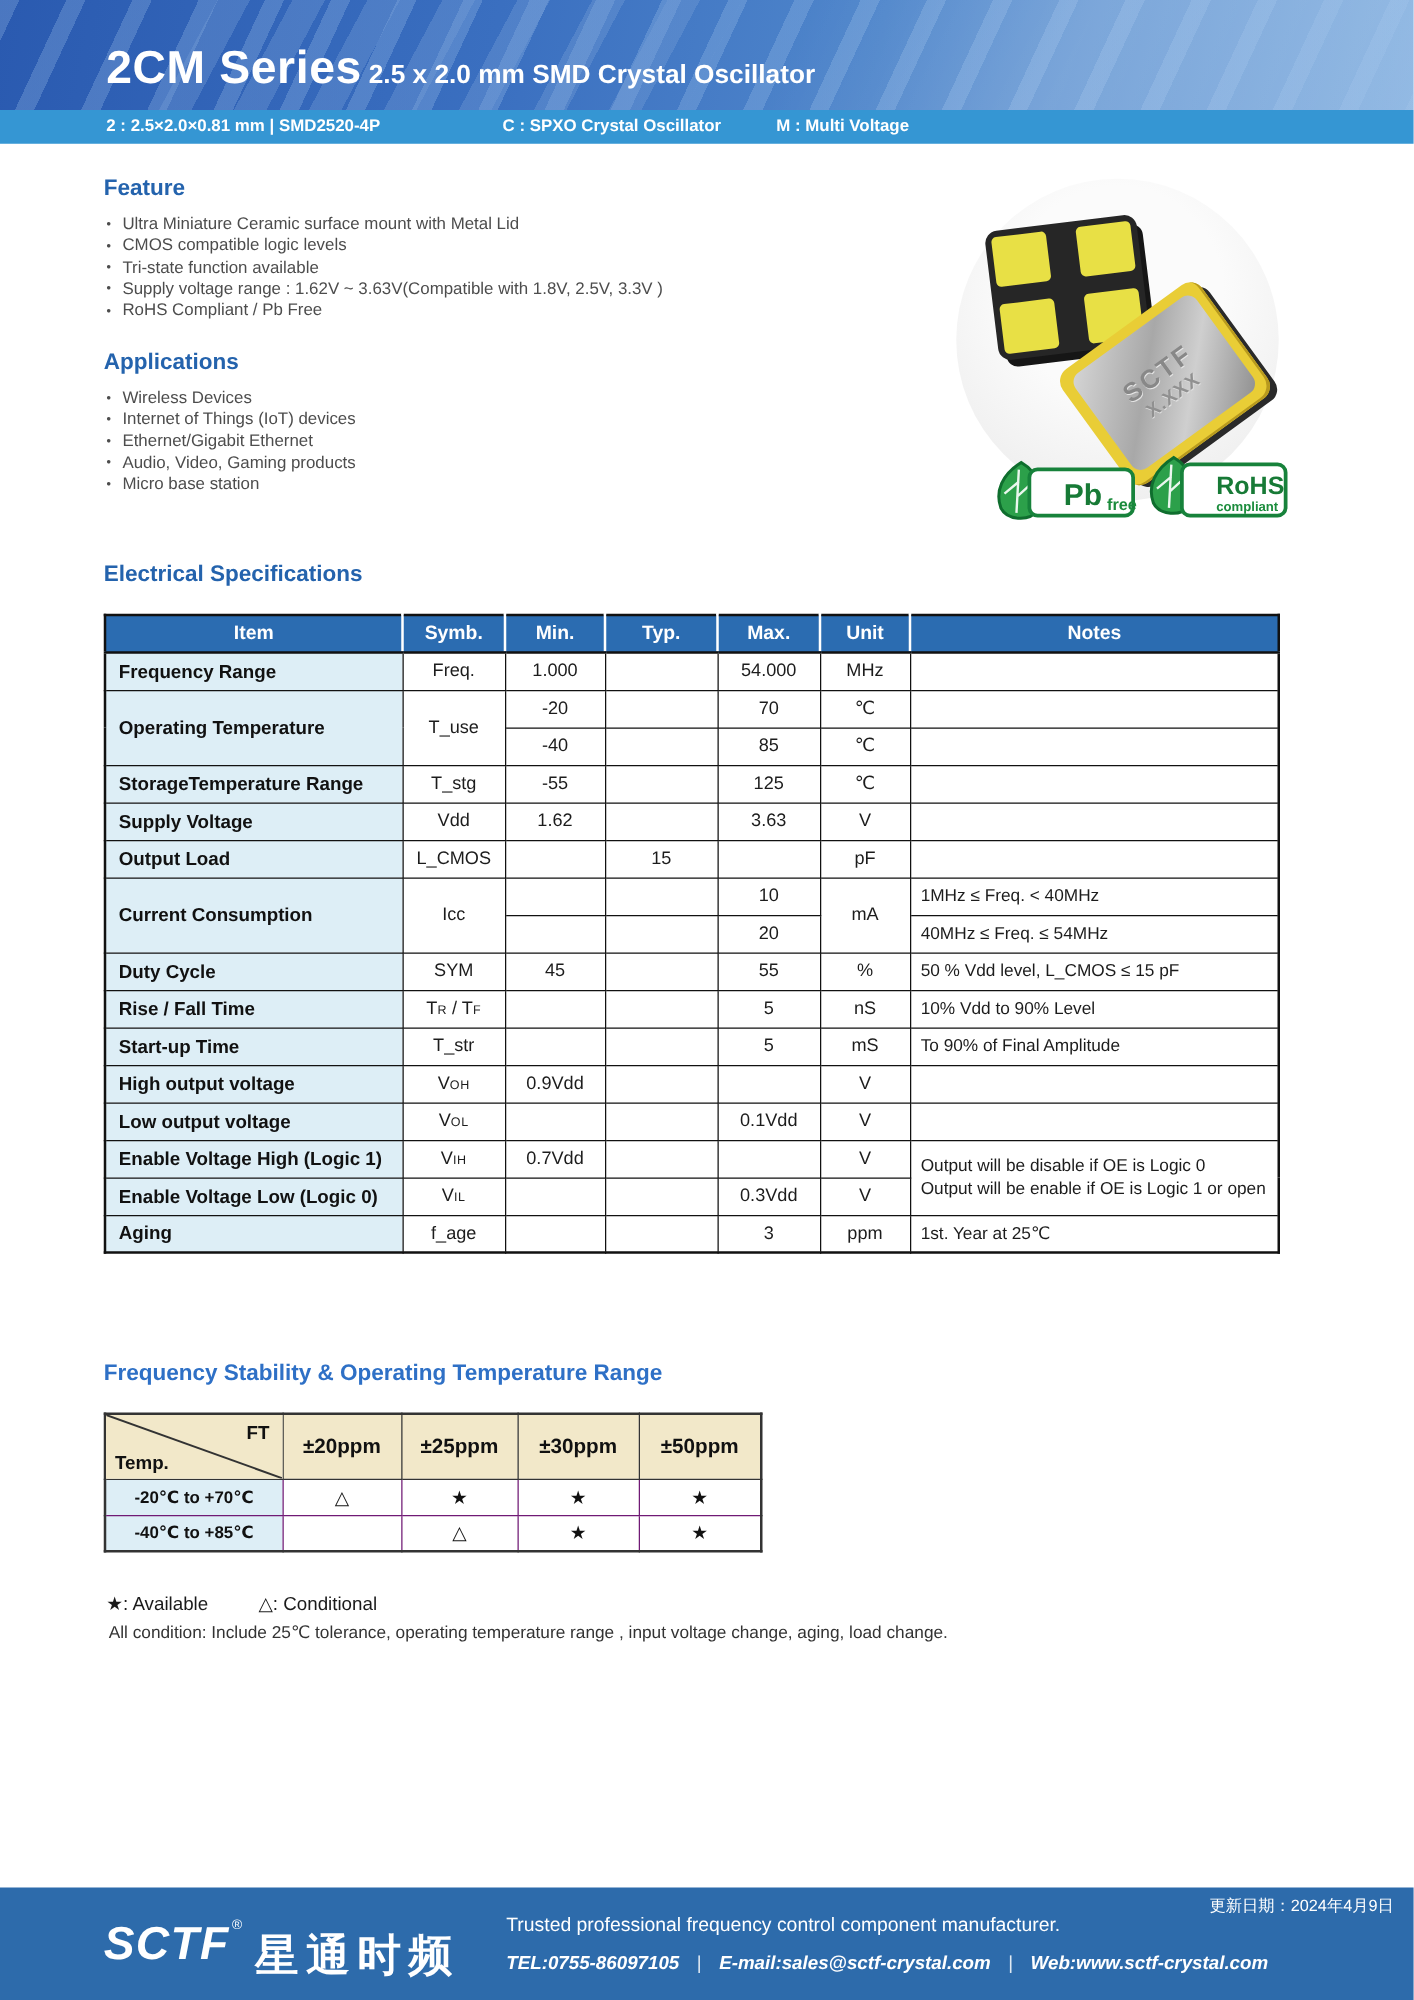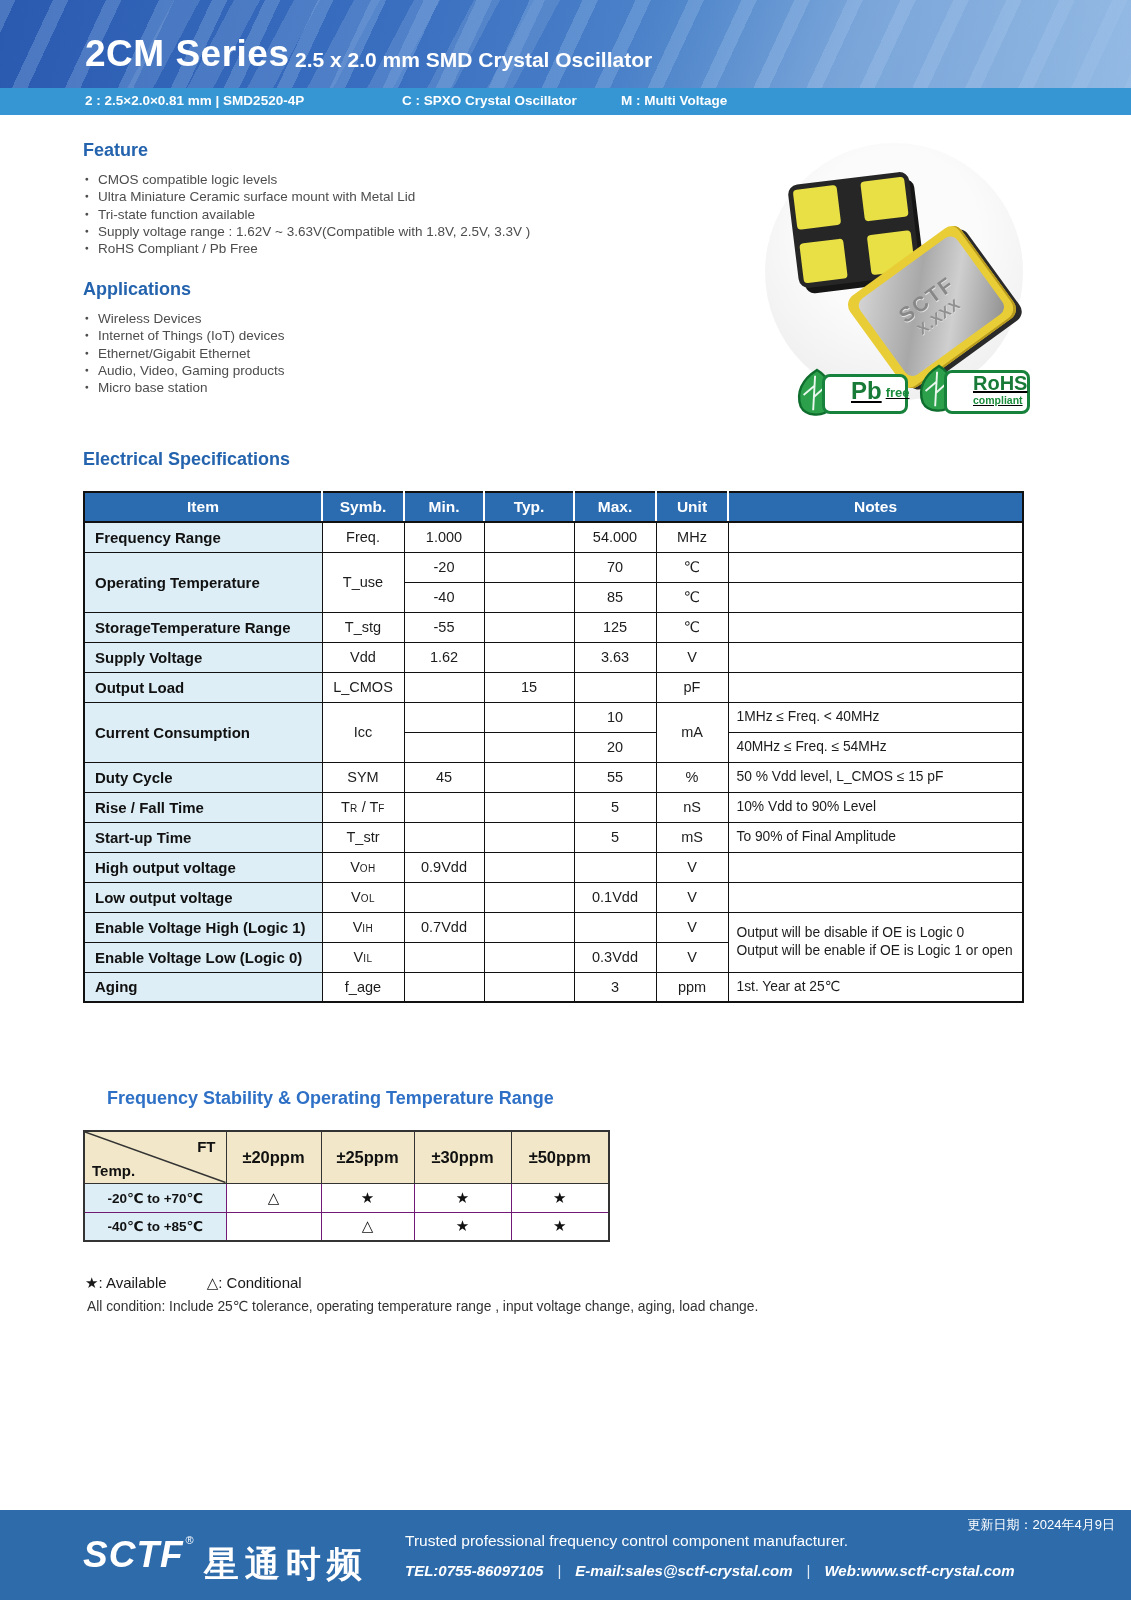--- a/index.html
+++ b/index.html
@@ -44,21 +44,21 @@
   .chip-back .pad{position:absolute;width:44px;height:40px;background:#e8e045;border-radius:4px;}
   .pad-tl{left:5px;top:5px;} .pad-tr{right:5px;top:5px;} .pad-bl{left:5px;bottom:5px;} .pad-br{right:5px;bottom:5px;}
   .chip-front{position:absolute;left:98px;top:108px;width:138px;height:112px;transform:rotate(-36deg);
     background:#e9cd36;border-radius:12px;box-shadow:4px 6px 0 -1px #2a2a2a, -2px -2px 0 0 #b89a1e inset;}
   .chip-lid{position:absolute;left:9px;top:8px;right:9px;bottom:10px;border-radius:9px;
     background:linear-gradient(135deg,#d6d6d6 0%,#a8a8a8 40%,#cfcfcf 65%,#8f8f8f 100%);
     display:flex;flex-direction:column;align-items:center;justify-content:center;}
   .chip-lid .t1{font-size:21px;font-weight:700;color:#888;letter-spacing:2px;text-shadow:0 1px 0 #e5e5e5;}
   .chip-lid .t2{font-size:15px;font-weight:700;color:#909090;letter-spacing:1px;text-shadow:0 1px 0 #e0e0e0;}
   .badge{position:absolute;height:40px;border:3px solid var(--badge-green);border-radius:8px;background:#fff;
-    display:flex;align-items:flex-start;padding:0 10px 0 26px;text-decoration:underline;}
+    display:flex;align-items:flex-end;padding:0 10px 0 26px;}
   .badge-pb{left:822px;top:374px;width:86px;}
   .badge-rohs{left:944px;top:370px;width:86px;height:44px;}
   .badge .big{color:#177a36;font-weight:800;}
   .badge-pb .big{font-size:24px;}
   .badge-pb .small{font-size:13px;font-weight:700;color:#1b8c3c;margin-left:4px;margin-top:8px;}
   .badge-rohs .col{display:flex;flex-direction:column;line-height:1;}
   .badge-rohs .big{font-size:20px;}
   .badge-rohs .small{font-size:10.5px;font-weight:700;color:#1b8c3c;margin-top:2px;}
   .leaf{position:absolute;width:46px;height:50px;}
   .leaf-pb{left:794px;top:368px;} .leaf-rohs{left:916px;top:364px;}
@@ -112,22 +112,22 @@
     <div class="hdr-sub">2.5 x 2.0 mm SMD Crystal Oscillator</div>
   </div>
   <div class="subbar">
     <span class="sb1">2 : 2.5×2.0×0.81 mm | SMD2520-4P</span>
     <span class="sb2">C : SPXO Crystal Oscillator</span>
     <span class="sb3">M : Multi Voltage</span>
   </div>
 
   <div class="sec-h" style="left:83px;top:140px;">Feature</div>
   <ul class="blist" style="left:85px;top:171px;">
+    <li>Ultra Miniature Ceramic surface mount with Metal Lid</li>
     <li>CMOS compatible logic levels</li>
-    <li>Ultra Miniature Ceramic surface mount with Metal Lid</li>
     <li>Tri-state function available</li>
     <li>Supply voltage range : 1.62V ~ 3.63V(Compatible with 1.8V, 2.5V, 3.3V )</li>
     <li>RoHS Compliant / Pb Free</li>
   </ul>
 
   <div class="sec-h" style="left:83px;top:279px;">Applications</div>
   <ul class="blist" style="left:85px;top:310px;">
     <li>Wireless Devices</li>
     <li>Internet of Things (IoT) devices</li>
     <li>Ethernet/Gigabit Ethernet</li>
@@ -328,21 +328,21 @@
         <td>f_age</td>
         <td></td>
         <td></td>
         <td>3</td>
         <td>ppm</td>
         <td class="notes">1st. Year at 25℃</td>
       </tr>
     </tbody>
   </table>
 
-  <div class="sec-h" style="left:83px;top:1088px;color:var(--accent2);margin-left:24px;">Frequency Stability &amp; Operating Temperature Range</div>
+  <div class="sec-h" style="left:83px;top:1088px;color:var(--accent2);">Frequency Stability &amp; Operating Temperature Range</div>
   <table class="stab-table">
     <colgroup>
         <col style="width:142px">
         <col style="width:95px">
         <col style="width:93px">
         <col style="width:97px">
         <col style="width:98px">
       </colgroup>
     <thead>
       <tr>

